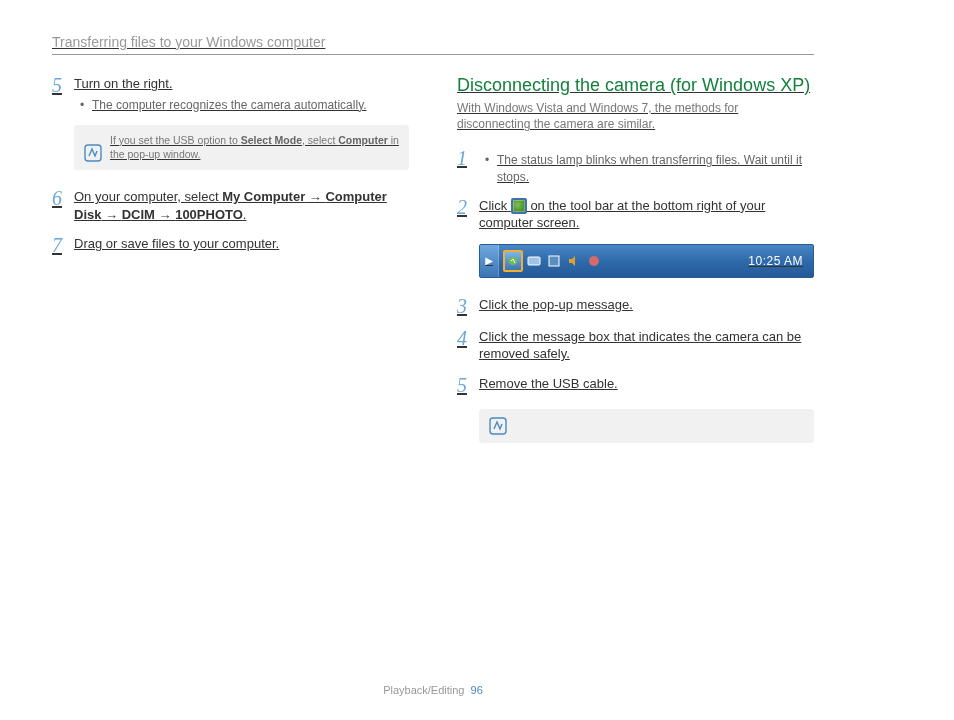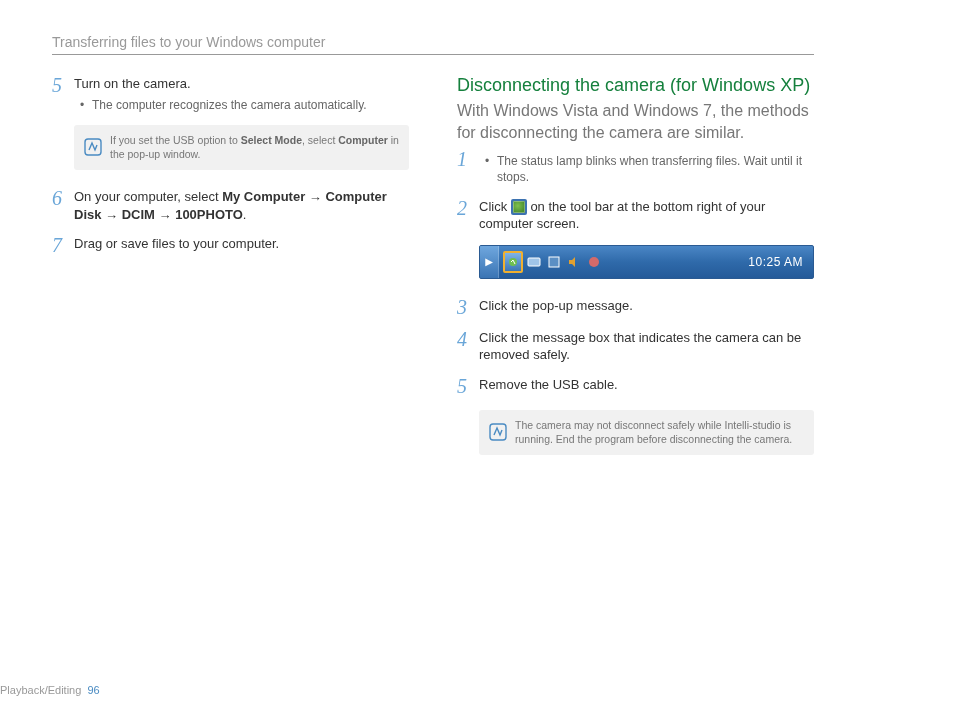--- a/index.html
+++ b/index.html
@@ -1,64 +1,64 @@
 <!DOCTYPE html>
 <html><head>
 <meta charset="utf-8">
 <style>
   html,body{margin:0;padding:0;font-family:Arial,Helvetica,sans-serif;font-size:13px;color:#333;background:#fff;}
-  .page{width:866px;height:720px;box-sizing:border-box;padding:34px 52px 20px 52px;position:relative;}
+  .page{width:866px;height:720px;box-sizing:border-box;padding:34px 52px 20px 52px;position:relative;text-decoration:underline;}
   .header-row{border-bottom:1px solid #999;padding-bottom:4px;margin-bottom:20px;}
   .page-title{color:#999;font-size:14px;font-weight:400;}
   .cols{display:flex;gap:48px;}
   .col{flex:1;}
   .step{display:flex;margin-bottom:12px;}
   .step-num{color:#6aa6d8;font-size:20px;font-style:italic;font-weight:400;width:22px;flex-shrink:0;line-height:1;font-family:Georgia,serif;}
   .step-body{flex:1;line-height:1.35;}
   .step-main{color:#333;font-size:13px;}
   .step-main b{font-weight:700;}
   .bullets{margin:4px 0 0 6px;padding:0;list-style:none;}
   .bullets li{color:#666;font-size:12px;position:relative;padding-left:12px;line-height:1.35;}
   .bullets li::before{content:"•";position:absolute;left:0;color:#666;}
-  .note-box{background:#f1f1f1;border-radius:3px;padding:8px 10px;margin:10px 0 18px 22px;display:flex;gap:8px;align-items:center;}
+  .note-box{background:#f1f1f1;border-radius:3px;padding:8px 10px;margin:10px 0 18px 22px;display:flex;gap:8px;align-items:flex-end;}
   .note-box.full{margin-left:22px;margin-right:0;margin-top:14px;}
   .note-icon{width:18px;height:18px;flex-shrink:0;display:flex;align-items:center;justify-content:center;}
   .note-icon svg{display:block;}
   .note-text{font-size:10.5px;color:#777;line-height:1.4;}
   .note-text b{font-weight:700;color:#666;}
   .section-h{color:#15803d;font-size:18px;font-weight:400;margin:0 0 4px 0;}
-  .section-sub{color:#777;font-size:16px;line-height:1.35;margin-bottom:6px;}
+  .section-sub{color:#777;font-size:12px;line-height:1.35;margin-bottom:16px;}
   .inline-icon{display:inline-block;width:16px;height:16px;vertical-align:middle;background:#3c72b0;border-radius:2px;position:relative;}
   .inline-icon::after{content:"";position:absolute;top:2px;left:2px;right:2px;bottom:2px;background:radial-gradient(circle at 40% 40%,#7fc04f 0%,#4a8f2f 70%);border-radius:1px;box-shadow:inset 0 0 0 1px rgba(255,255,255,.3);}
   .taskbar-wrap{margin:6px 0 18px 22px;}
   .taskbar{background:linear-gradient(to bottom,#4a86c5 0%,#2f6aaa 50%,#245a99 100%);height:32px;display:flex;align-items:center;border-radius:2px;overflow:hidden;border:1px solid #2a5a92;}
   .tb-chevron{width:18px;height:100%;background:linear-gradient(to bottom,#6fa7de,#3a74b4);display:flex;align-items:center;justify-content:center;color:#fff;font-size:10px;border-right:1px solid rgba(255,255,255,.2);}
   .tb-icons{display:flex;gap:2px;padding:0 4px;align-items:center;}
   .tb-ic{width:18px;height:18px;border-radius:2px;display:flex;align-items:center;justify-content:center;}
   .tb-ic.hl{border:2px solid #f0b030;width:20px;height:22px;box-sizing:border-box;background:linear-gradient(to bottom,#7eb4e8,#3c76b4);}
   .tb-time{color:#fff;font-size:12px;margin-left:auto;margin-right:10px;letter-spacing:.5px;}
-  .footer{position:absolute;bottom:24px;left:0;right:0;font-size:11px;color:#999;}
+  .footer{position:absolute;bottom:24px;left:0;right:0;text-align:center;font-size:11px;color:#999;}
   .footer .pn{color:#4a8bc2;font-weight:400;}
 </style>
 </head>
 <body>
 
 <div class="page">
   <div class="header-row">
     <span class="page-title">Transferring files to your Windows computer</span>
   </div>
 
   <div class="cols">
 
     <div class="col">
 
       <div class="step">
         <div class="step-num">5</div>
         <div class="step-body">
-          <div class="step-main">Turn on the camera.</div>
+          <div class="step-main">Turn on the right.</div>
           <ul class="bullets">
             <li>The computer recognizes the camera automatically.</li>
           </ul>
         </div>
       </div>
 
       <div class="note-box">
         <div class="note-icon">
           <svg width="18" height="18" viewBox="0 0 18 18">
               <rect x="1" y="1" width="16" height="16" rx="3" fill="none" stroke="#4a8bc2" stroke-width="1.4"></rect>
@@ -167,21 +167,20 @@
           </div>
       </div>
 
       <div class="note-box full">
         <div class="note-icon">
           <svg width="18" height="18" viewBox="0 0 18 18">
               <rect x="1" y="1" width="16" height="16" rx="3" fill="none" stroke="#4a8bc2" stroke-width="1.4"></rect>
               <path d="M5 12 L8 5 L11 12 L13 7" fill="none" stroke="#4a8bc2" stroke-width="1.4"></path>
             </svg>
         </div>
-        <div class="note-text">The camera may not disconnect safely while Intelli-studio is running. End the program before disconnecting the camera.</div>
       </div>
 
     </div>
   </div>
 
   <div class="footer">
     <span>Playback/Editing</span>&nbsp;&nbsp;<span class="pn">96</span>
   </div>
 </div>
 

